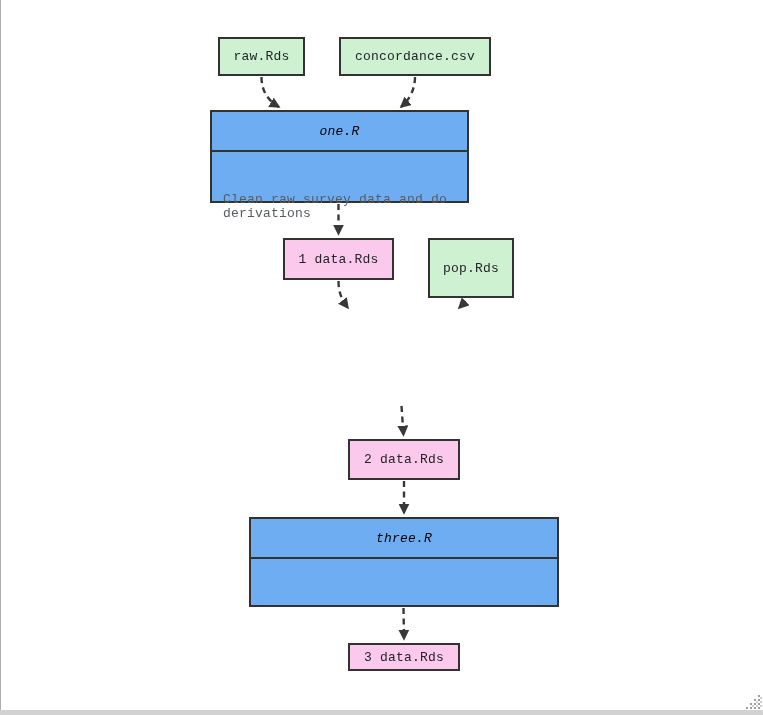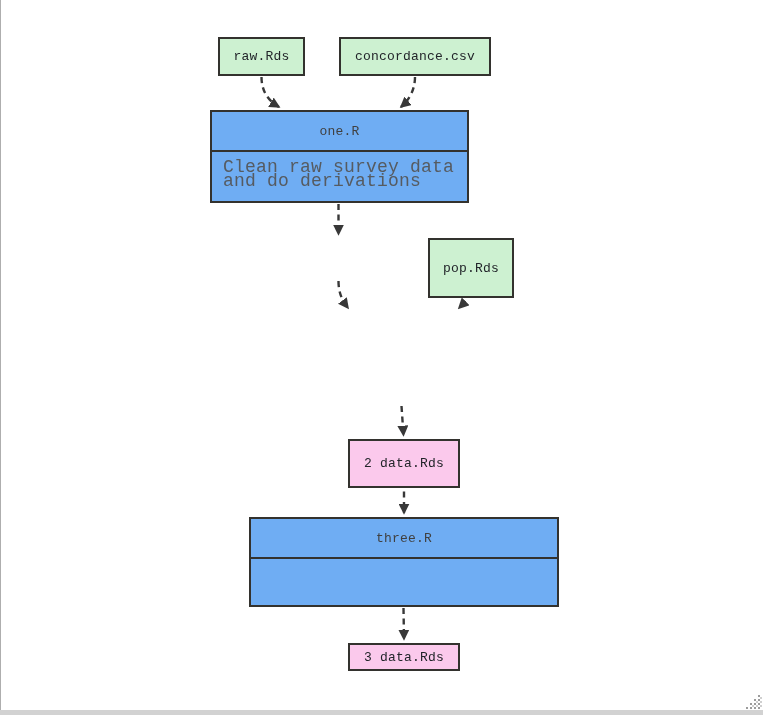--- a/index.html
+++ b/index.html
@@ -10,22 +10,22 @@
   .resize-grip{position:absolute;right:1px;bottom:4px;width:16px;height:16px;}
   .edges{position:absolute;left:0;top:0;width:763px;height:715px;pointer-events:none;}
   .n{position:absolute;box-sizing:border-box;border:2px solid #33322e;
      font-size:13px;letter-spacing:0.2px;}
   .simple{display:flex;align-items:center;justify-content:center;color:#22252a;}
   .green{background:#cdf1d1;}
   .pink{background:#fbc9ec;}
   .blue{background:#6fadf3;}
   .comp{padding:0;}
   .comp .title{height:38px;display:flex;align-items:center;justify-content:center;
-               border-bottom:2px solid #33322e;color:#404040;}
-  .comp .desc{padding:9px 11px 0 11px;color:#565b61;font-size:18px;line-height:13.5px;}
+               border-bottom:2px solid #33322e;color:#000000;font-style:italic;}
+  .comp .desc{padding:9px 11px 0 11px;color:#565b61;font-size:13px;line-height:13.5px;margin-top:32px;}
 </style>
 </head>
 <body>
 
 <div class="stage">
 
   <svg class="edges" viewBox="0 0 763 715">
     <defs>
       <marker id="arrow" viewBox="0 0 10 10" refX="8.5" refY="5" markerWidth="11" markerHeight="11" orient="auto" markerUnits="userSpaceOnUse">
         <path d="M0,0 L10,5 L0,10 z" fill="#383838"></path>
@@ -45,25 +45,26 @@
 
   <div class="n simple green" style="left:339px;top:37px;width:152px;height:39px;">concordance.csv</div>
 
   <div class="n simple green" style="left:218px;top:37px;width:87px;height:39px;">raw.Rds</div>
 
   <div class="n comp blue" style="left:210px;top:110px;width:259px;height:93px;">
     <div class="title">one.R</div>
     <div class="desc">Clean raw survey data and do derivations</div>
   </div>
 
+  <div class="n simple pink" style="left:283px;top:238px;width:111px;height:42px;">1 data.Rds</div>
 
   <div class="n simple green" style="left:428px;top:238px;width:86px;height:60px;">pop.Rds</div>
 
 
-  <div class="n simple pink" style="left:348px;top:439px;width:112px;height:49px;">2 data.Rds</div>
+  <div class="n simple pink" style="left:348px;top:439px;width:112px;height:41px;">2 data.Rds</div>
 
   <div class="n comp blue" style="left:249px;top:517px;width:310px;height:90px;">
     <div class="title">three.R</div>
   </div>
 
   <div class="n simple pink" style="left:348px;top:643px;width:112px;height:28px;">3 data.Rds</div>
 
   <div class="left-edge"></div>
   <div class="bottom-bar"></div>
 

